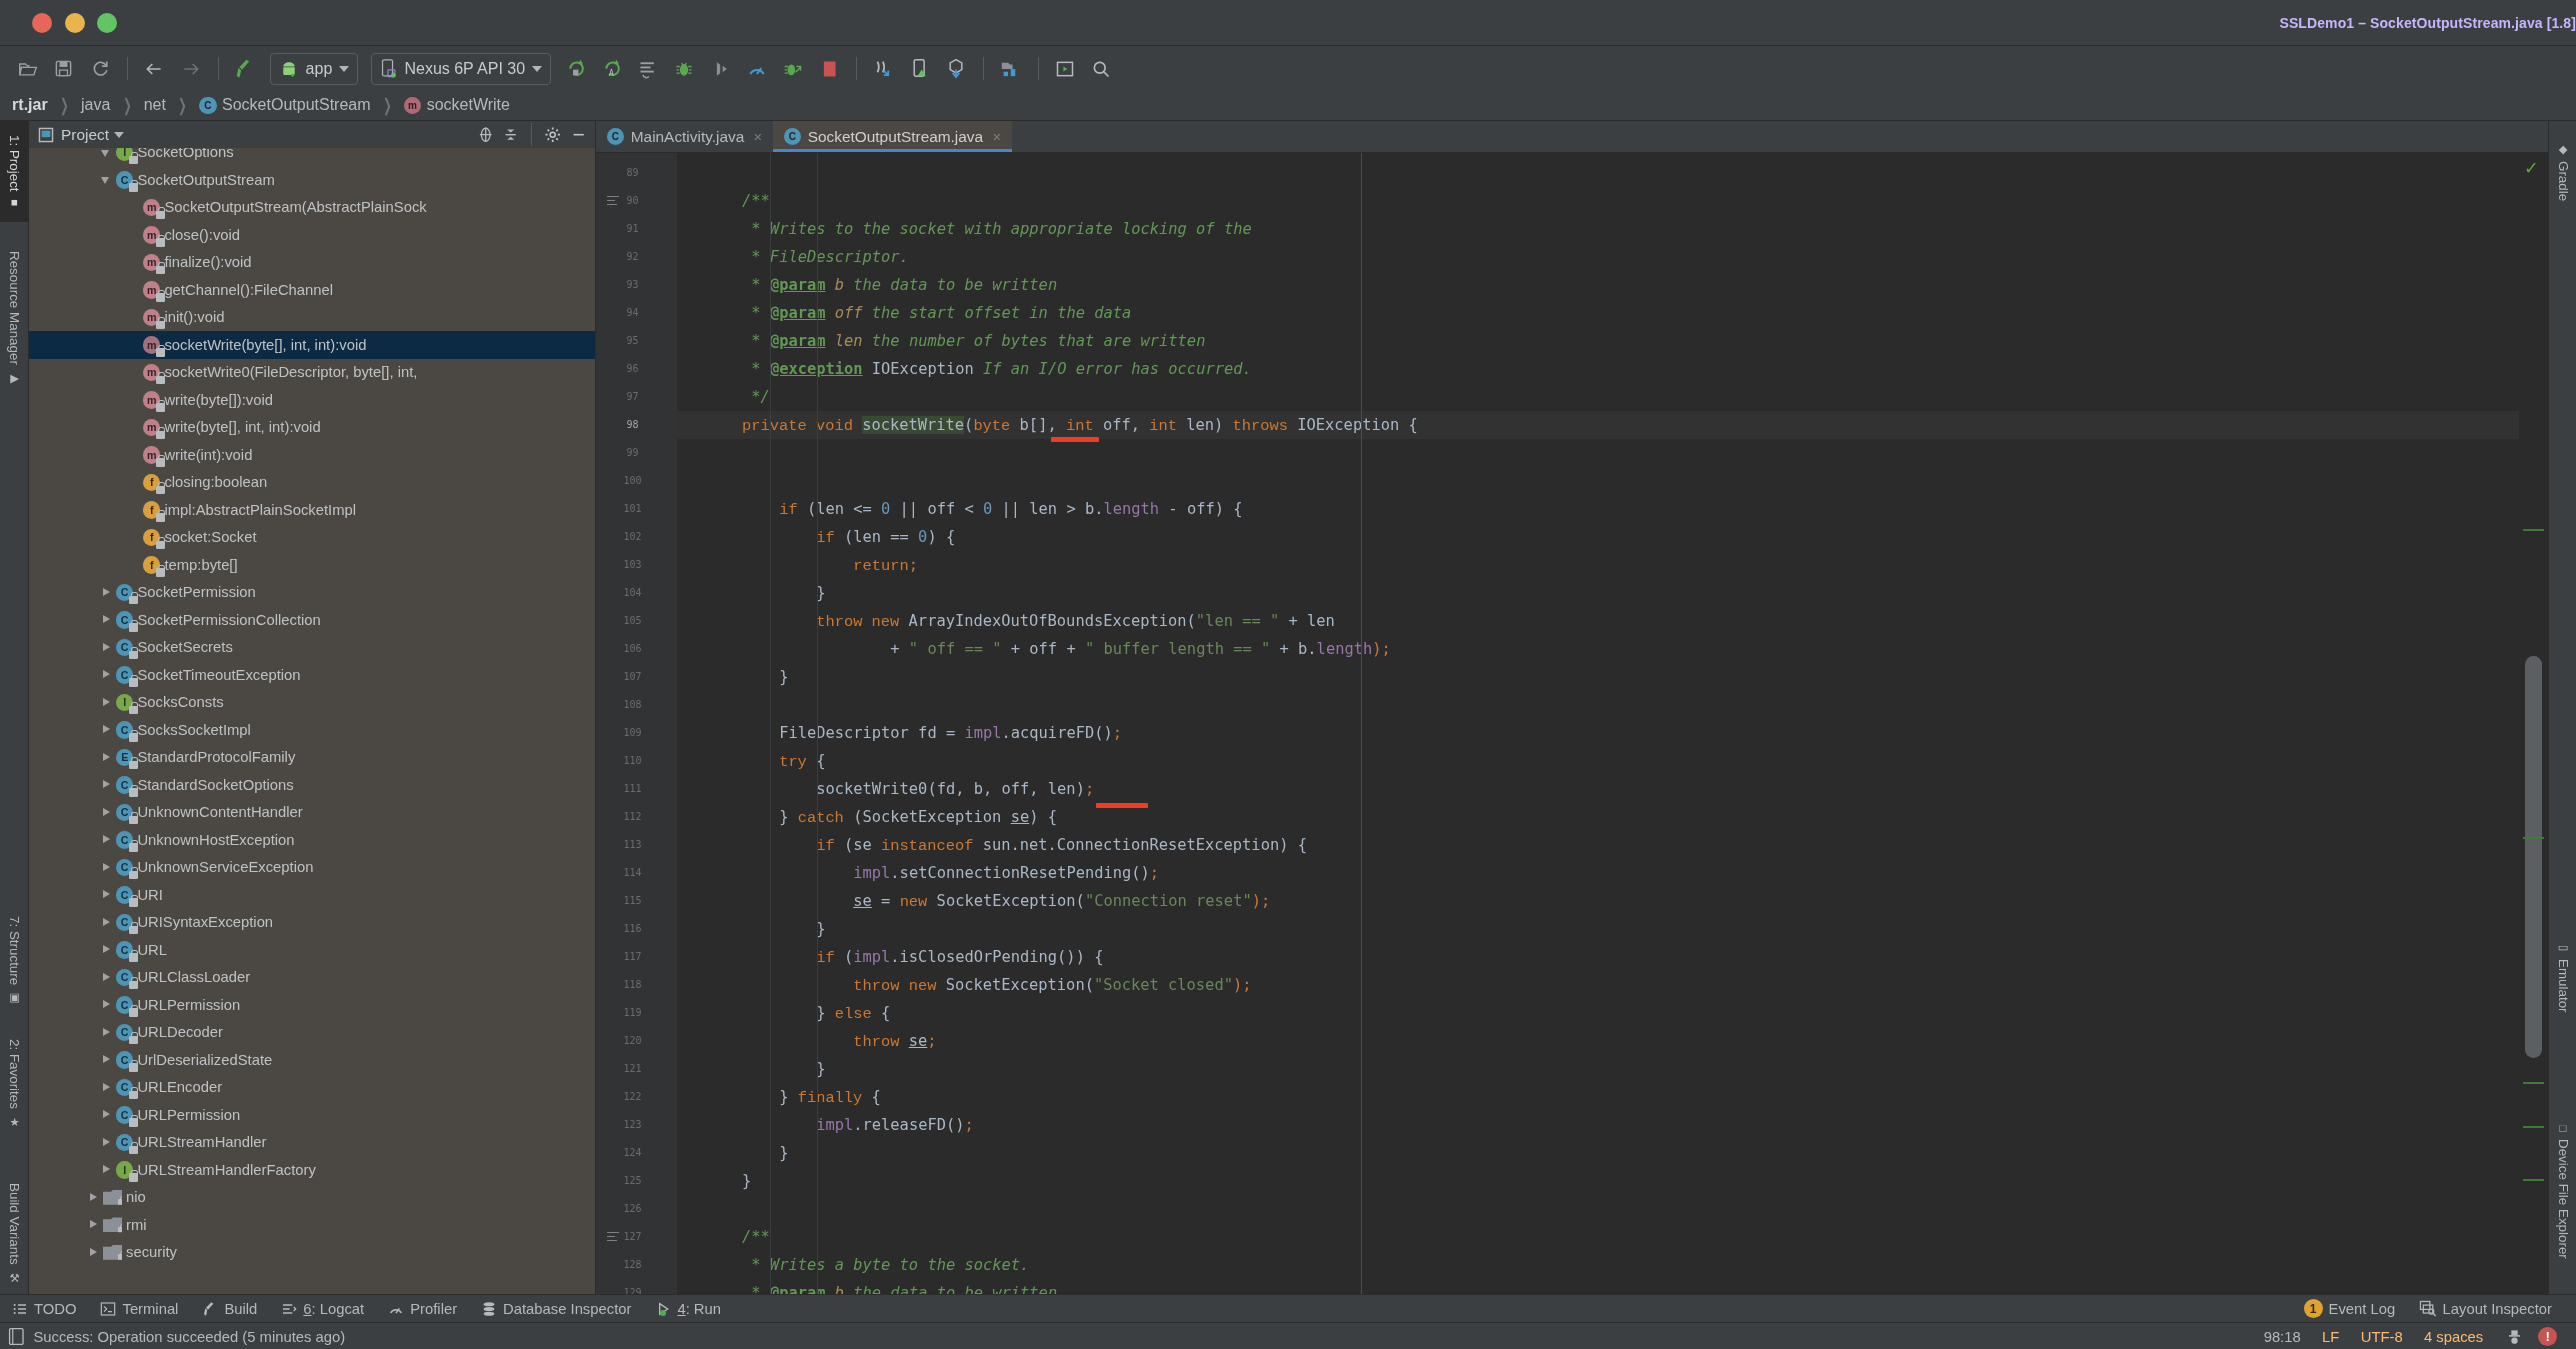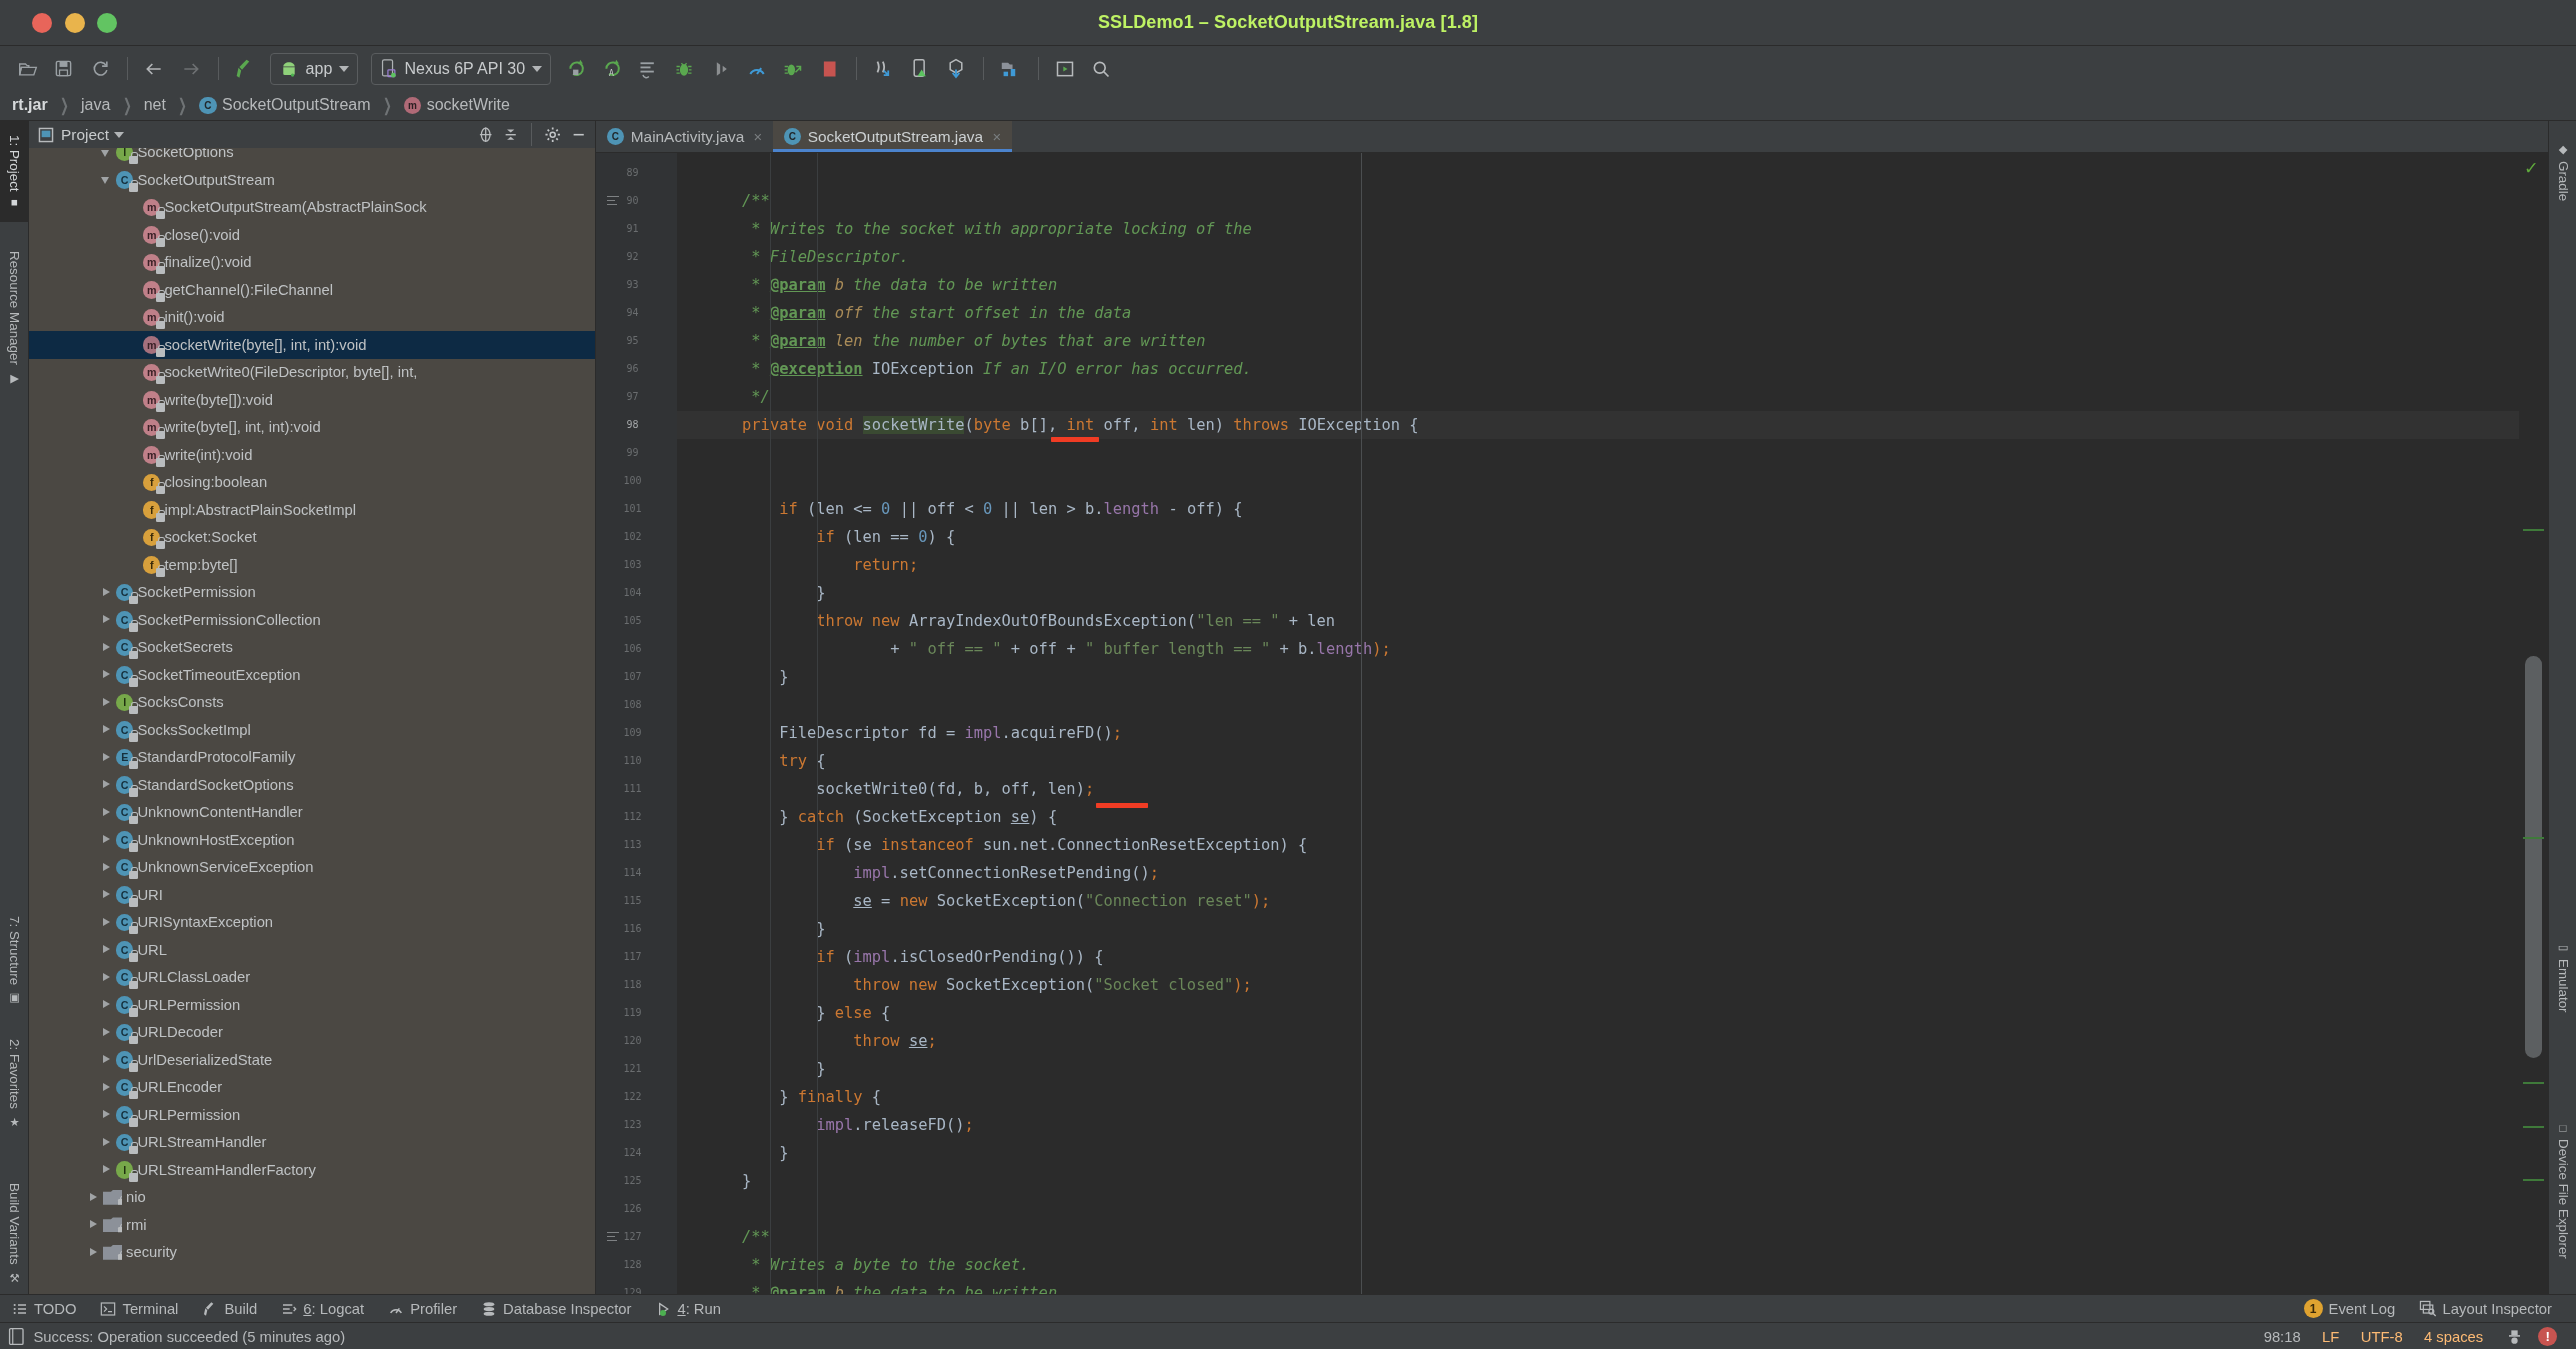--- a/index.html
+++ b/index.html
@@ -18,22 +18,22 @@
     background: #3c3f41;
     border-bottom: 0.7px solid #2b2b2b;
     display: flex; align-items: center;
   }
   #traffic { display: flex; gap: 12.7px; margin-left: 32px; }
   .tl { width: 20px; height: 20px; border-radius: 50%; }
   .tl.r { background: #e8655a; }
   .tl.y { background: #e9b44c; }
   .tl.g { background: #62c462; }
   #win-title {
-    position: absolute; left: 0; right: 0; text-align: center;
-    font-size: 18px; font-weight: bold; color: #bef264;
+    position: absolute; left: 0; right: 0; text-align: right;
+    font-size: 14px; font-weight: bold; color: #c4b5fd;
     letter-spacing: 0.1px;
   }
 
   
   #toolbar {
     position: absolute; left: 0; top: 46px; width: 2576px; height: 46px;
     background: #3c3f41; display: flex; align-items: center;
     border-bottom: 0.7px solid #2b2b2b;
   }
   .tb-ico {
@@ -211,21 +211,21 @@
 
   #codearea {
     flex: 1; position: relative; background: #2b2b2b; padding-top: 6px;
     font-family: "DejaVu Sans Mono", monospace; font-size: 15.4px;
     overflow: hidden;
   }
   .cl { height: 28px; line-height: 28px; white-space: pre; padding-left: 28px; }
   .cl.cur { background: #323232; }
 
   
-  .kw   { color: #cc7832; }
+  .kw   { color: #cc7832; font-family: Liberation Mono, monospace; }
   .str  { color: #6a8759; }
   .num  { color: #6897bb; }
   .cmt  { color: #629755; font-style: italic; }
   .tag  { color: #629755; text-decoration: underline; font-weight: bold; }
   .prm  { color: #a98b58; font-style: italic; }
   .fld  { color: #9876aa; }
   .txt  { color: #a9b7c6; }
   .sem  { color: #cc7832; }
   .hl   { background: #3a4a32; }
   .uline { text-decoration: underline; }

